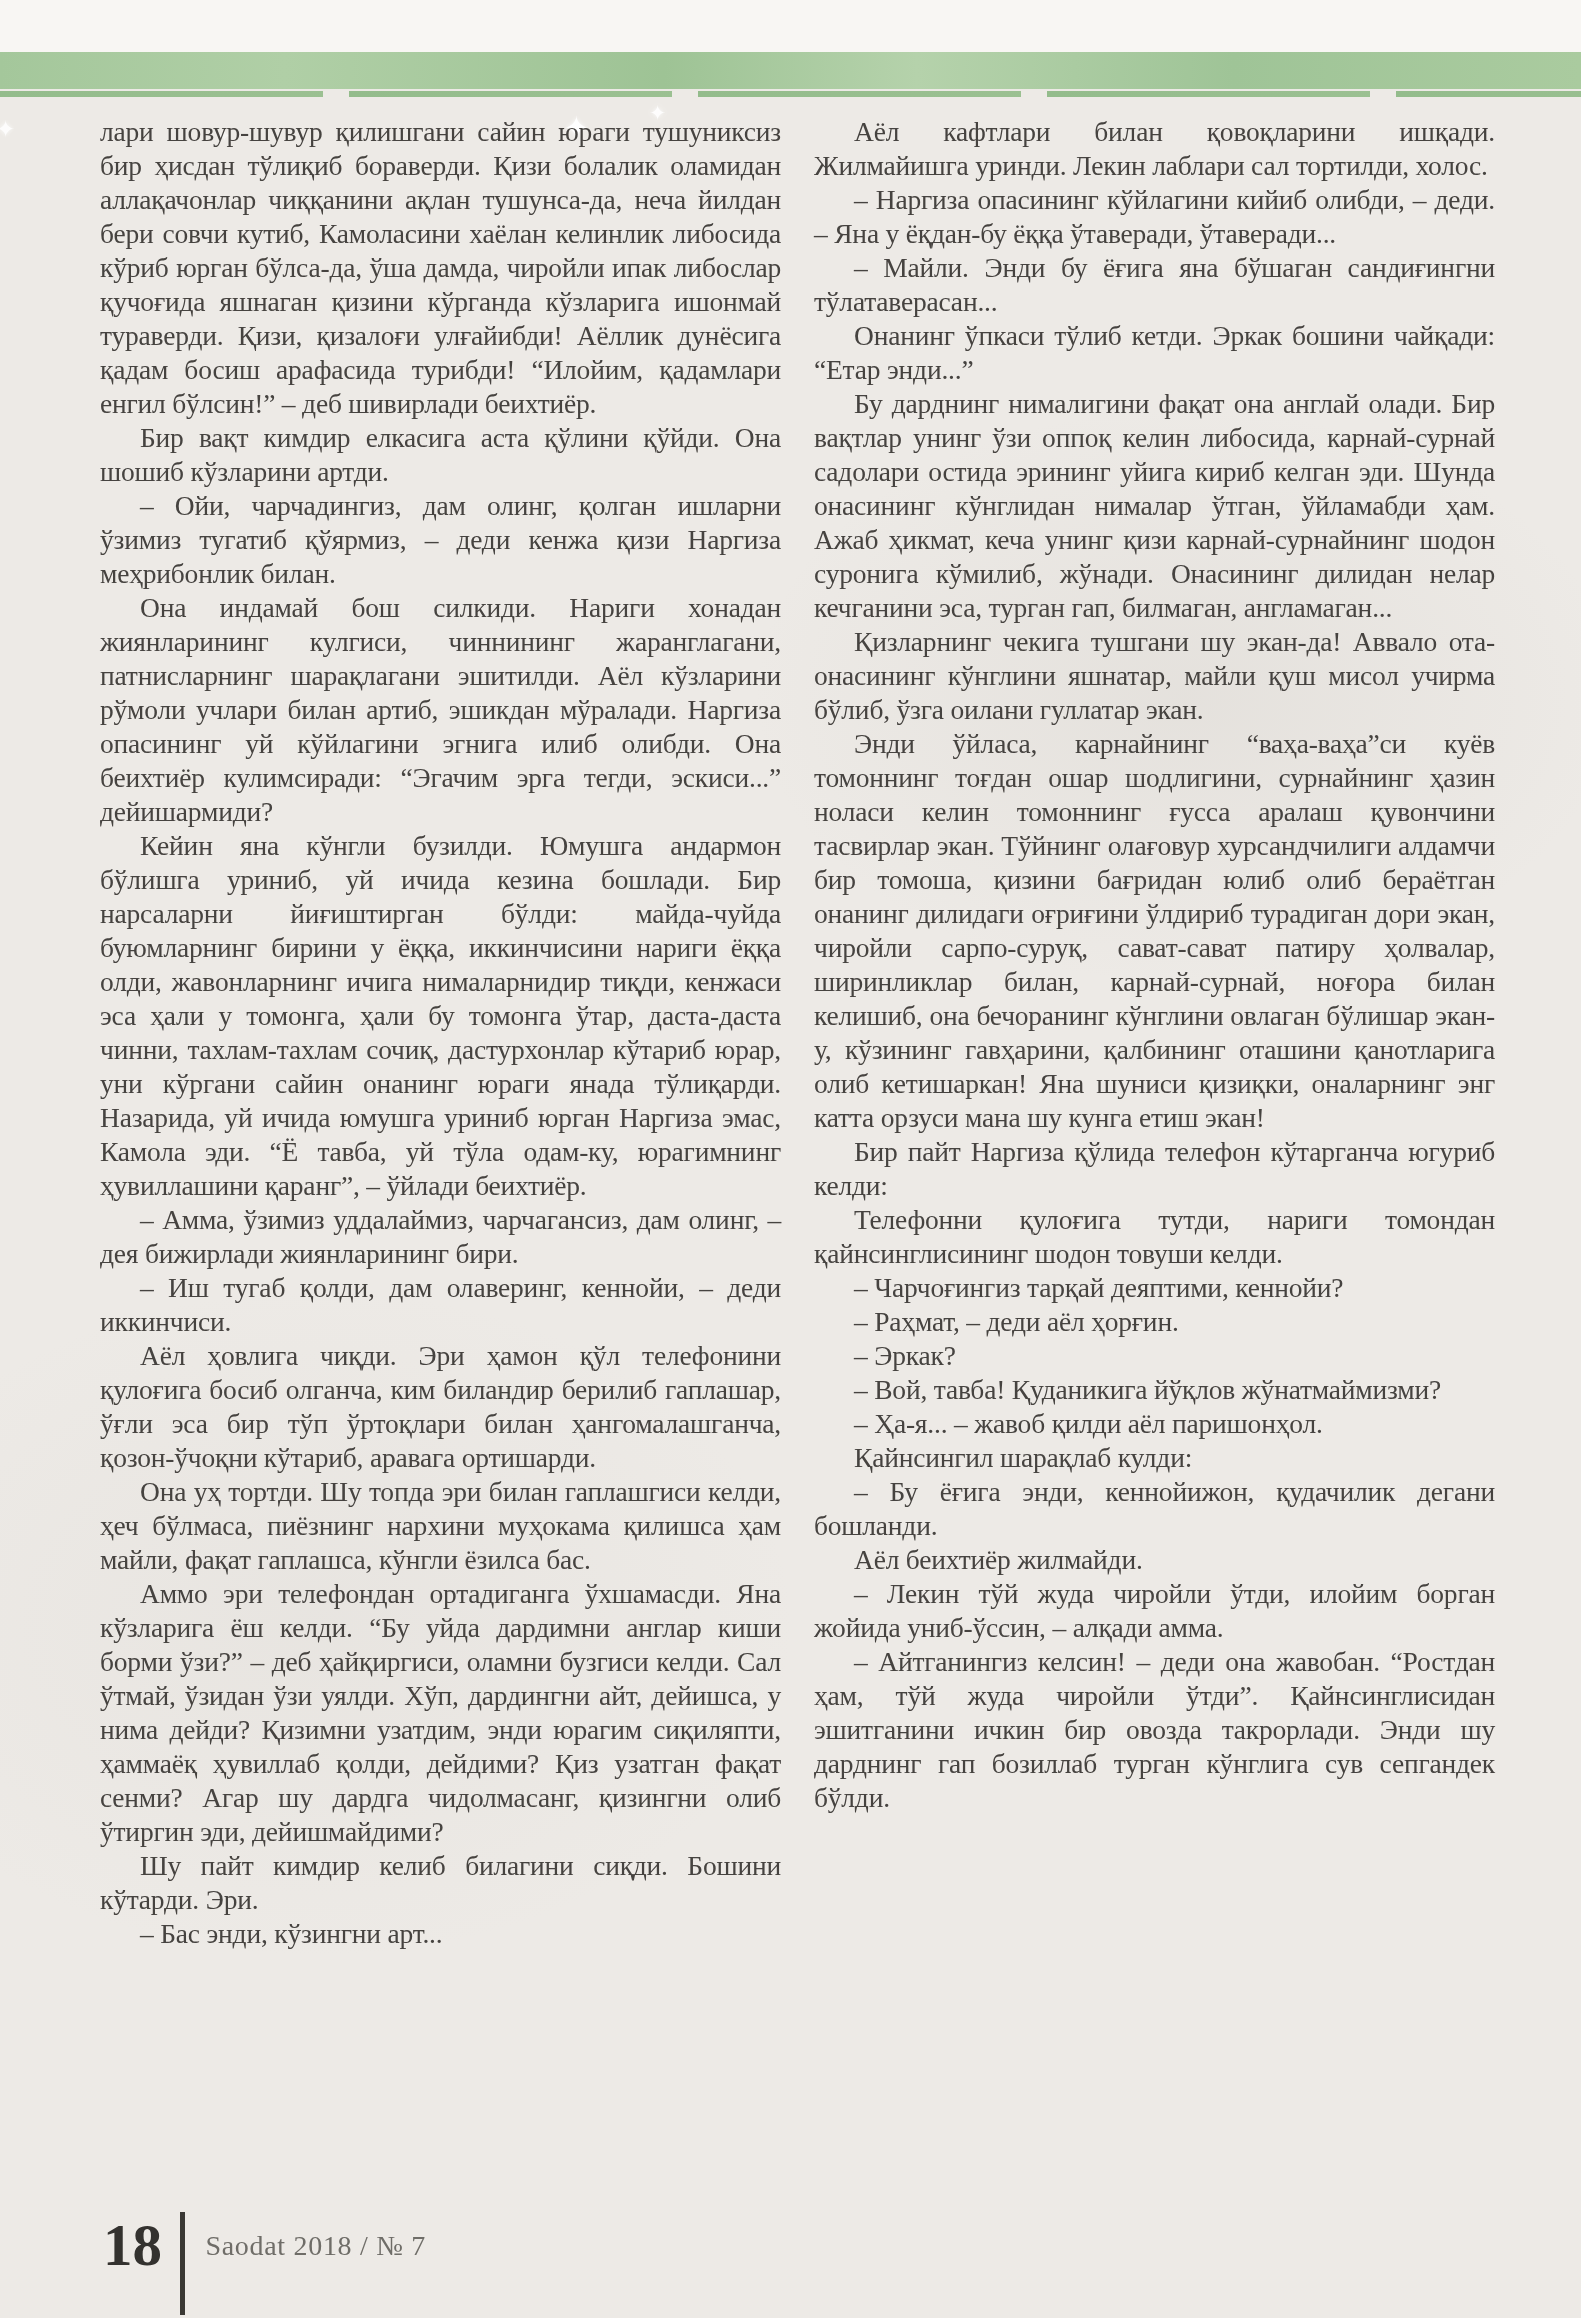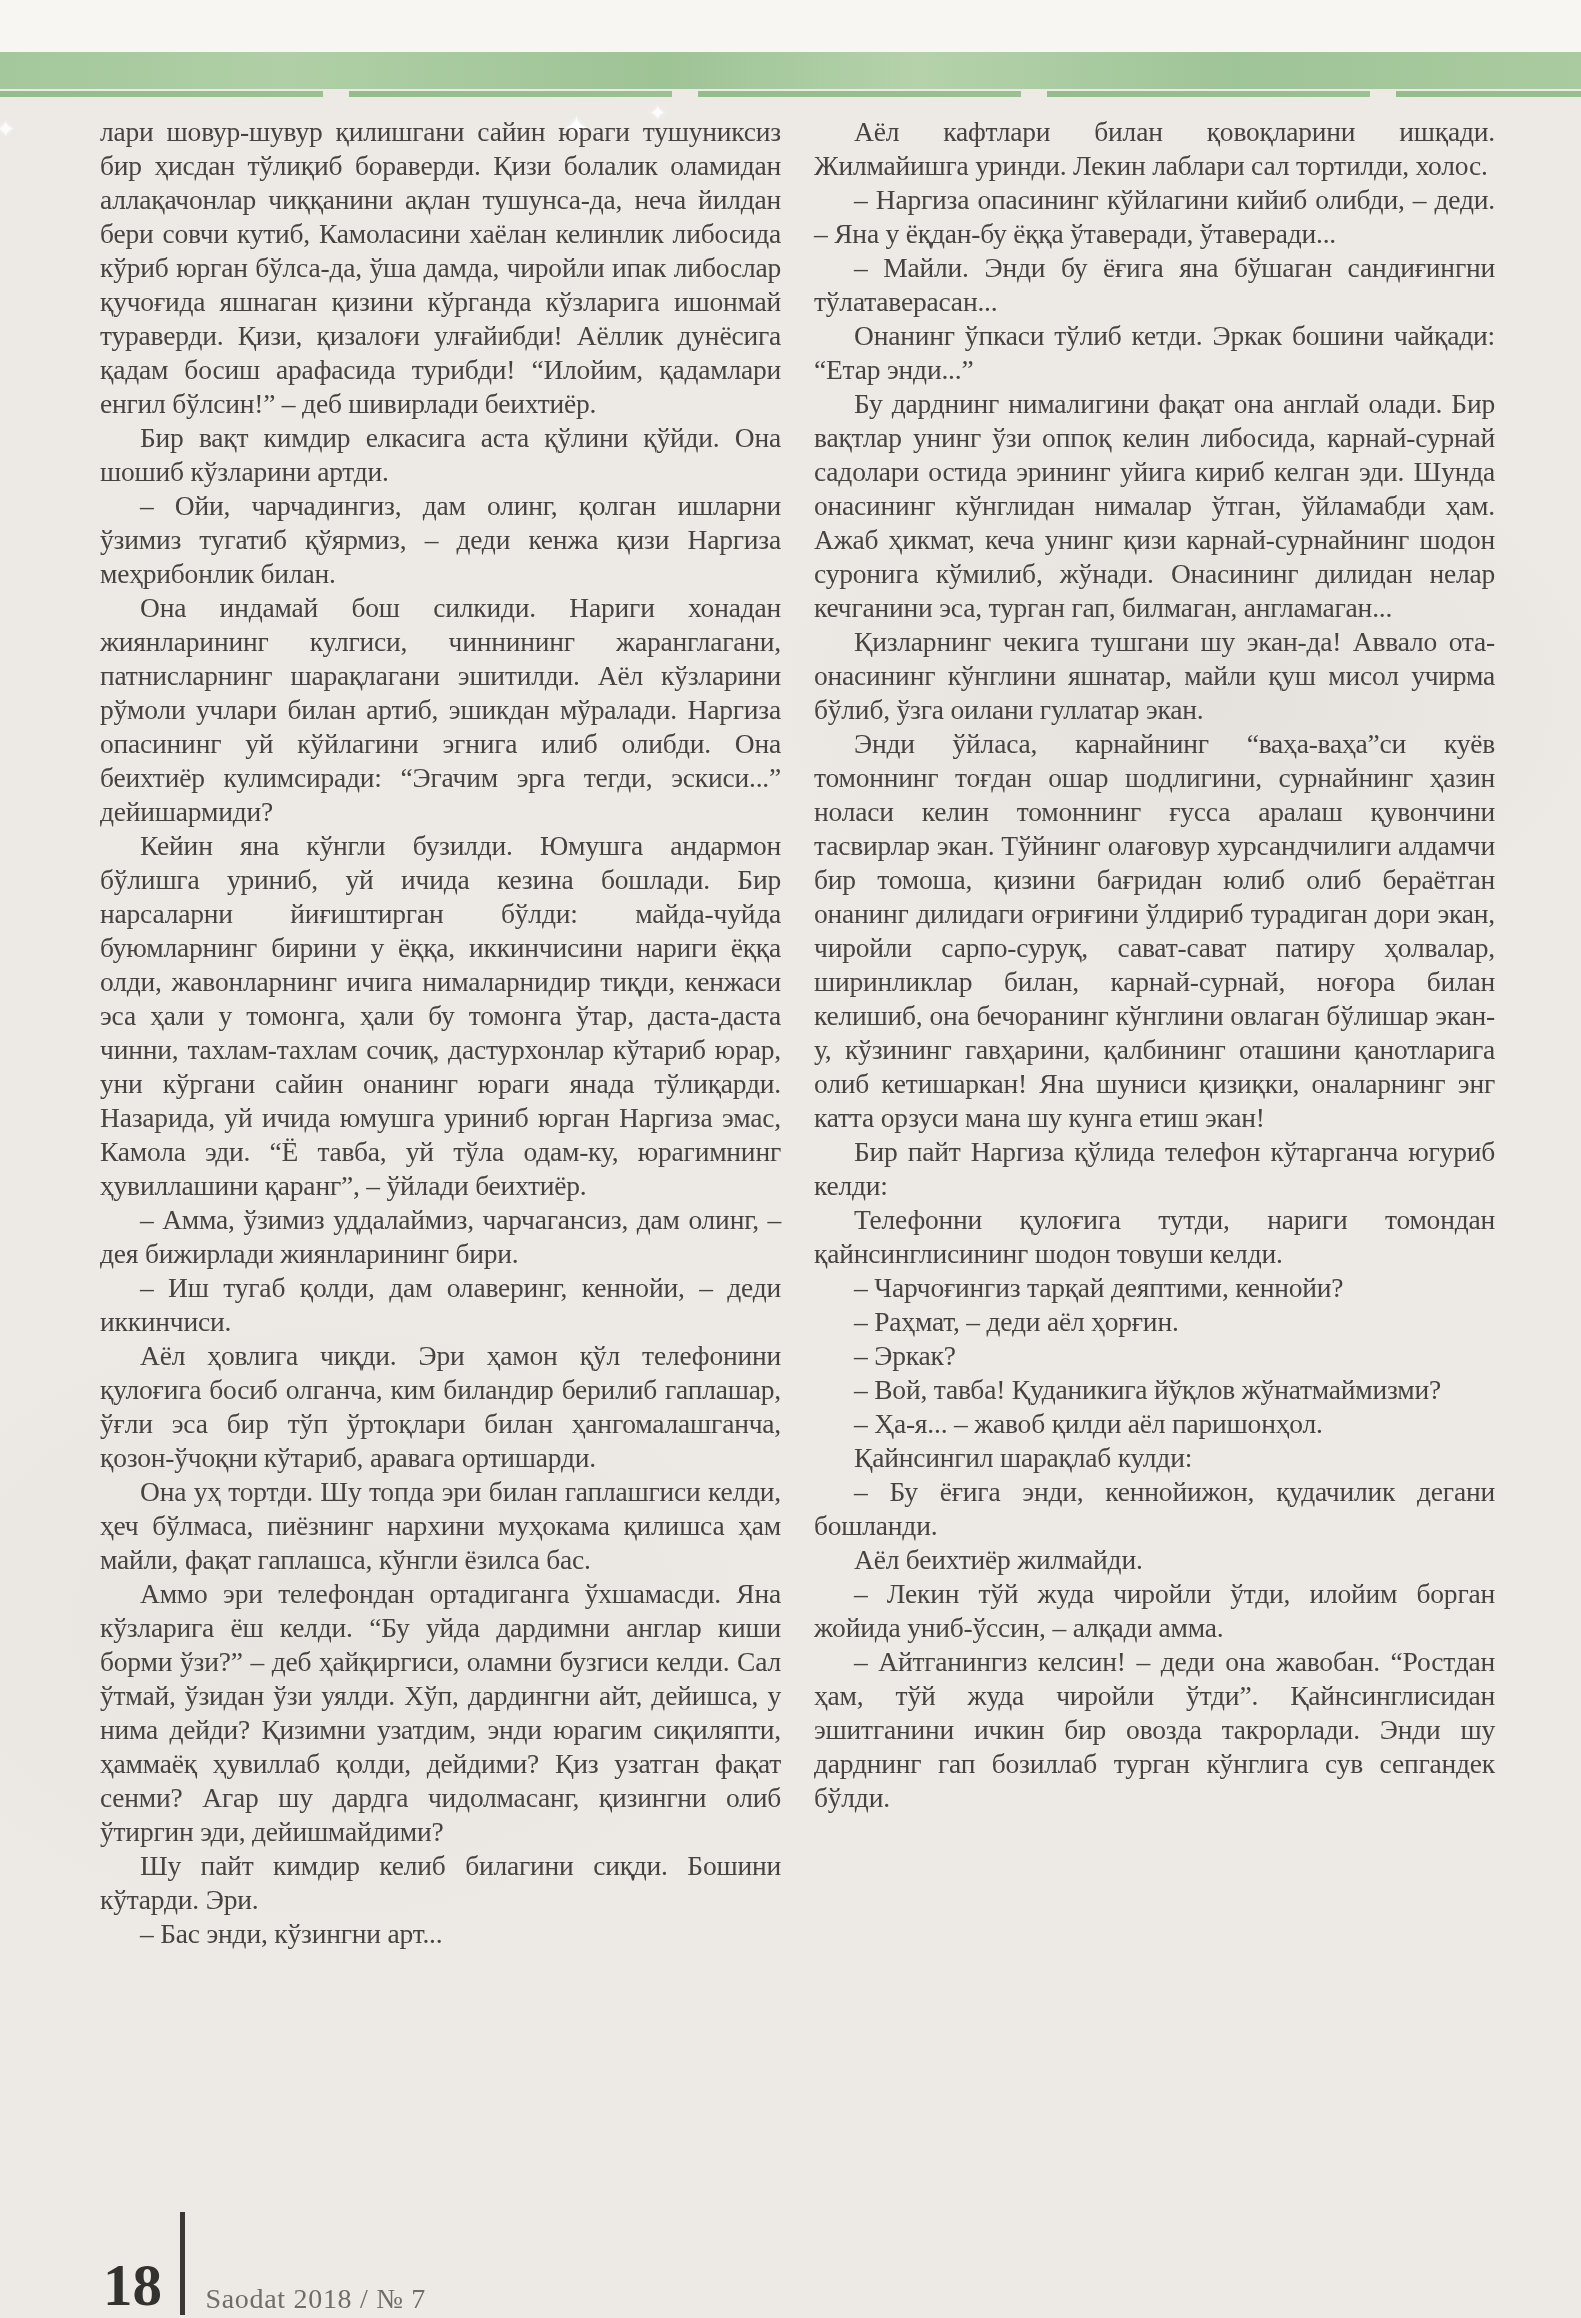--- a/index.html
+++ b/index.html
@@ -51,21 +51,21 @@
     color:#464340;
     letter-spacing:-0.2px;
   }
   .col-left{left:100px;}
   .col-right{left:814px;}
   .col p{margin:0;text-indent:40px;}
   .col p.cont{text-indent:0;font-family:Liberation Serif, serif;}
 
   .footer{
     position:absolute;left:103px;top:2212px;
-    display:flex;align-items:flex-end;
+    display:flex;align-items:flex-start;
   }
   .footer .pageno{
     font-size:59px;font-weight:bold;color:#34322f;
     line-height:1;margin-top:4.1px;
   }
   .footer .rule{
     width:4.8px;height:103px;background:#3a3834;
     margin:0 20.6px 0 18px;
   }
   .footer .issue{

